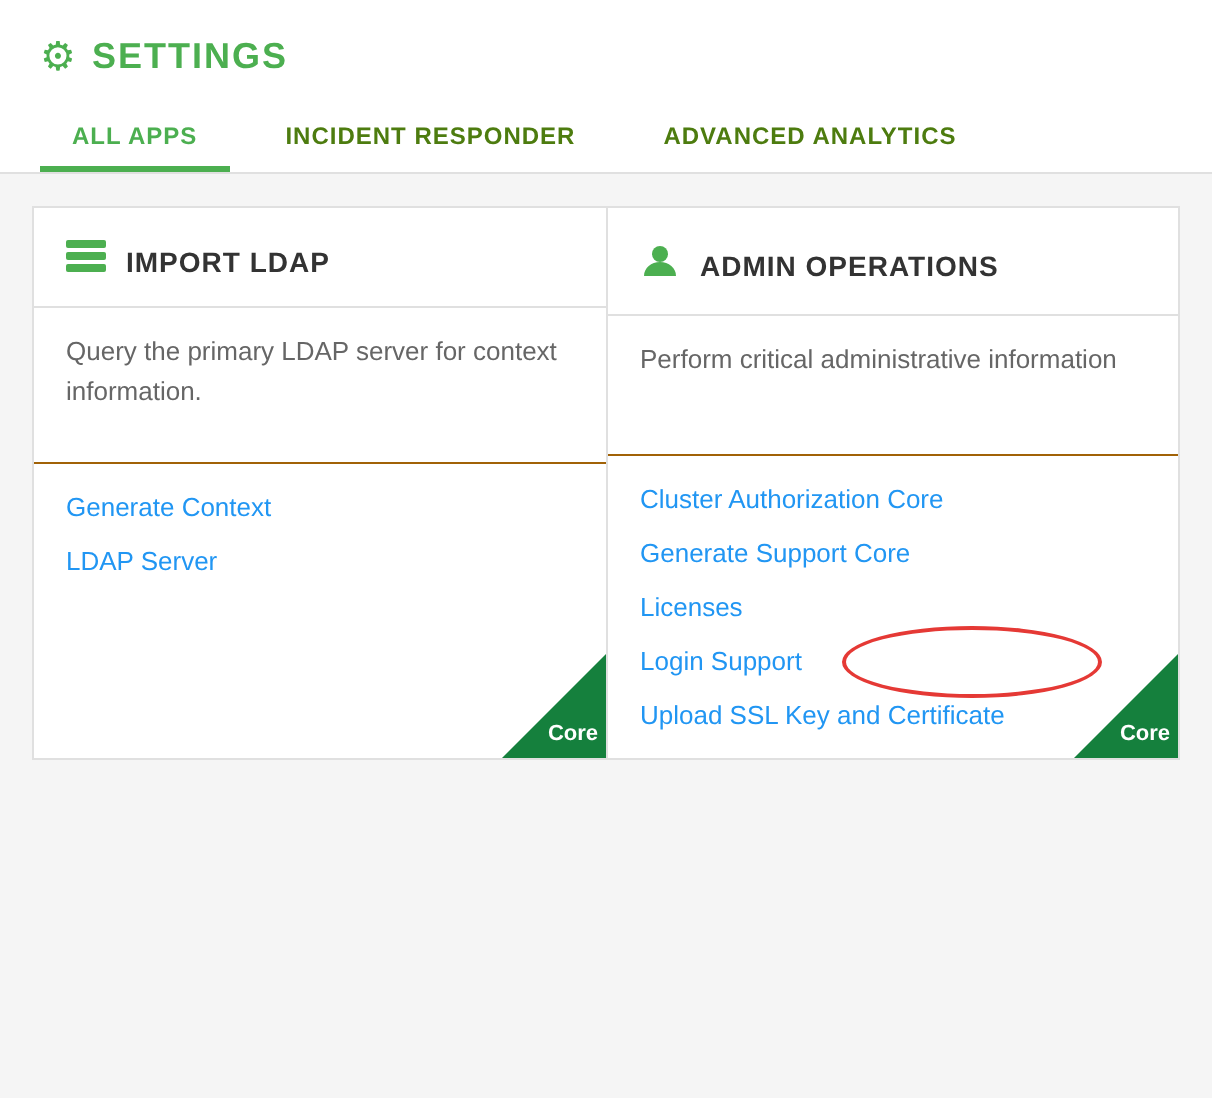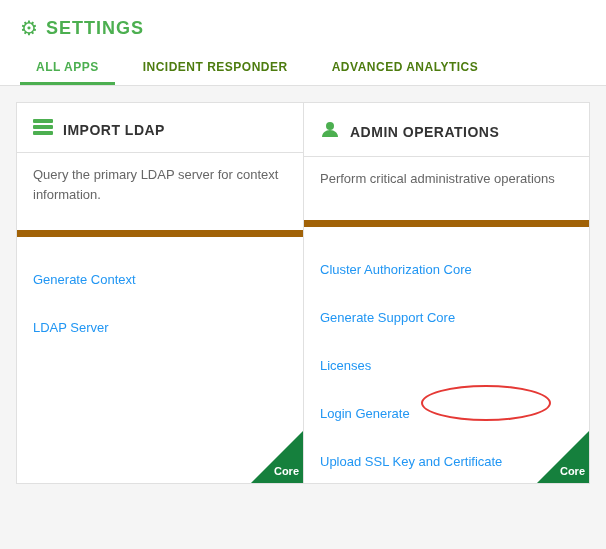--- a/index.html
+++ b/index.html
@@ -83,34 +83,33 @@
       font-weight: bold;
       color: #333;
       letter-spacing: 0.5px;
       text-transform: uppercase;
     }
     .card-description {
       padding: 12px 16px 26px 16px;
       font-size: 13px;
       color: #666;
       line-height: 1.5;
-      border-bottom: 7px solid #a16207;
+      border-bottom: 1px solid #a16207;
       min-height: 70px;
     }
     .card-links {
       padding: 8px 0;
     }
     .card-link {
       display: block;
       padding: 6px 16px;
       font-size: 13px;
       color: #2196f3;
       cursor: pointer;
       text-decoration: none;
-      margin-top: 21px;
     }
     .card-link.circled {
       position: relative;
     }
     .circle-annotation {
       position: absolute;
       left: 50%;
       top: 50%;
       transform: translate(-20%, -50%);
       width: 130px;
@@ -184,27 +183,27 @@
     <div class="card">
       <div class="card-header">
         <span class="card-icon">
           <svg width="20" height="20" viewBox="0 0 20 20" fill="#4caf50">
             <circle cx="10" cy="7" r="4"></circle>
             <path d="M2 18c0-4 3.6-7 8-7s8 3 8 7H2z"></path>
           </svg>
         </span>
         <span class="card-title">ADMIN OPERATIONS</span>
       </div>
-      <div class="card-description">Perform critical administrative operations</div>
+      <div class="card-description">Perform critical administrative information</div>
       <div class="card-links">
         <a class="card-link">Cluster Authorization Core</a>
         <a class="card-link">Generate Support Core</a>
         <a class="card-link">Licenses</a>
         <div style="position:relative; display:inline-block; width:100%;">
-          <a class="card-link circled">Login Generate</a>
+          <a class="card-link circled">Login Support</a>
           <div class="circle-annotation"></div>
         </div>
         <a class="card-link">Upload SSL Key and Certificate</a>
       </div>
       <div class="core-badge">
         <span class="core-text">Core</span>
       </div>
     </div>
 
   </div>

